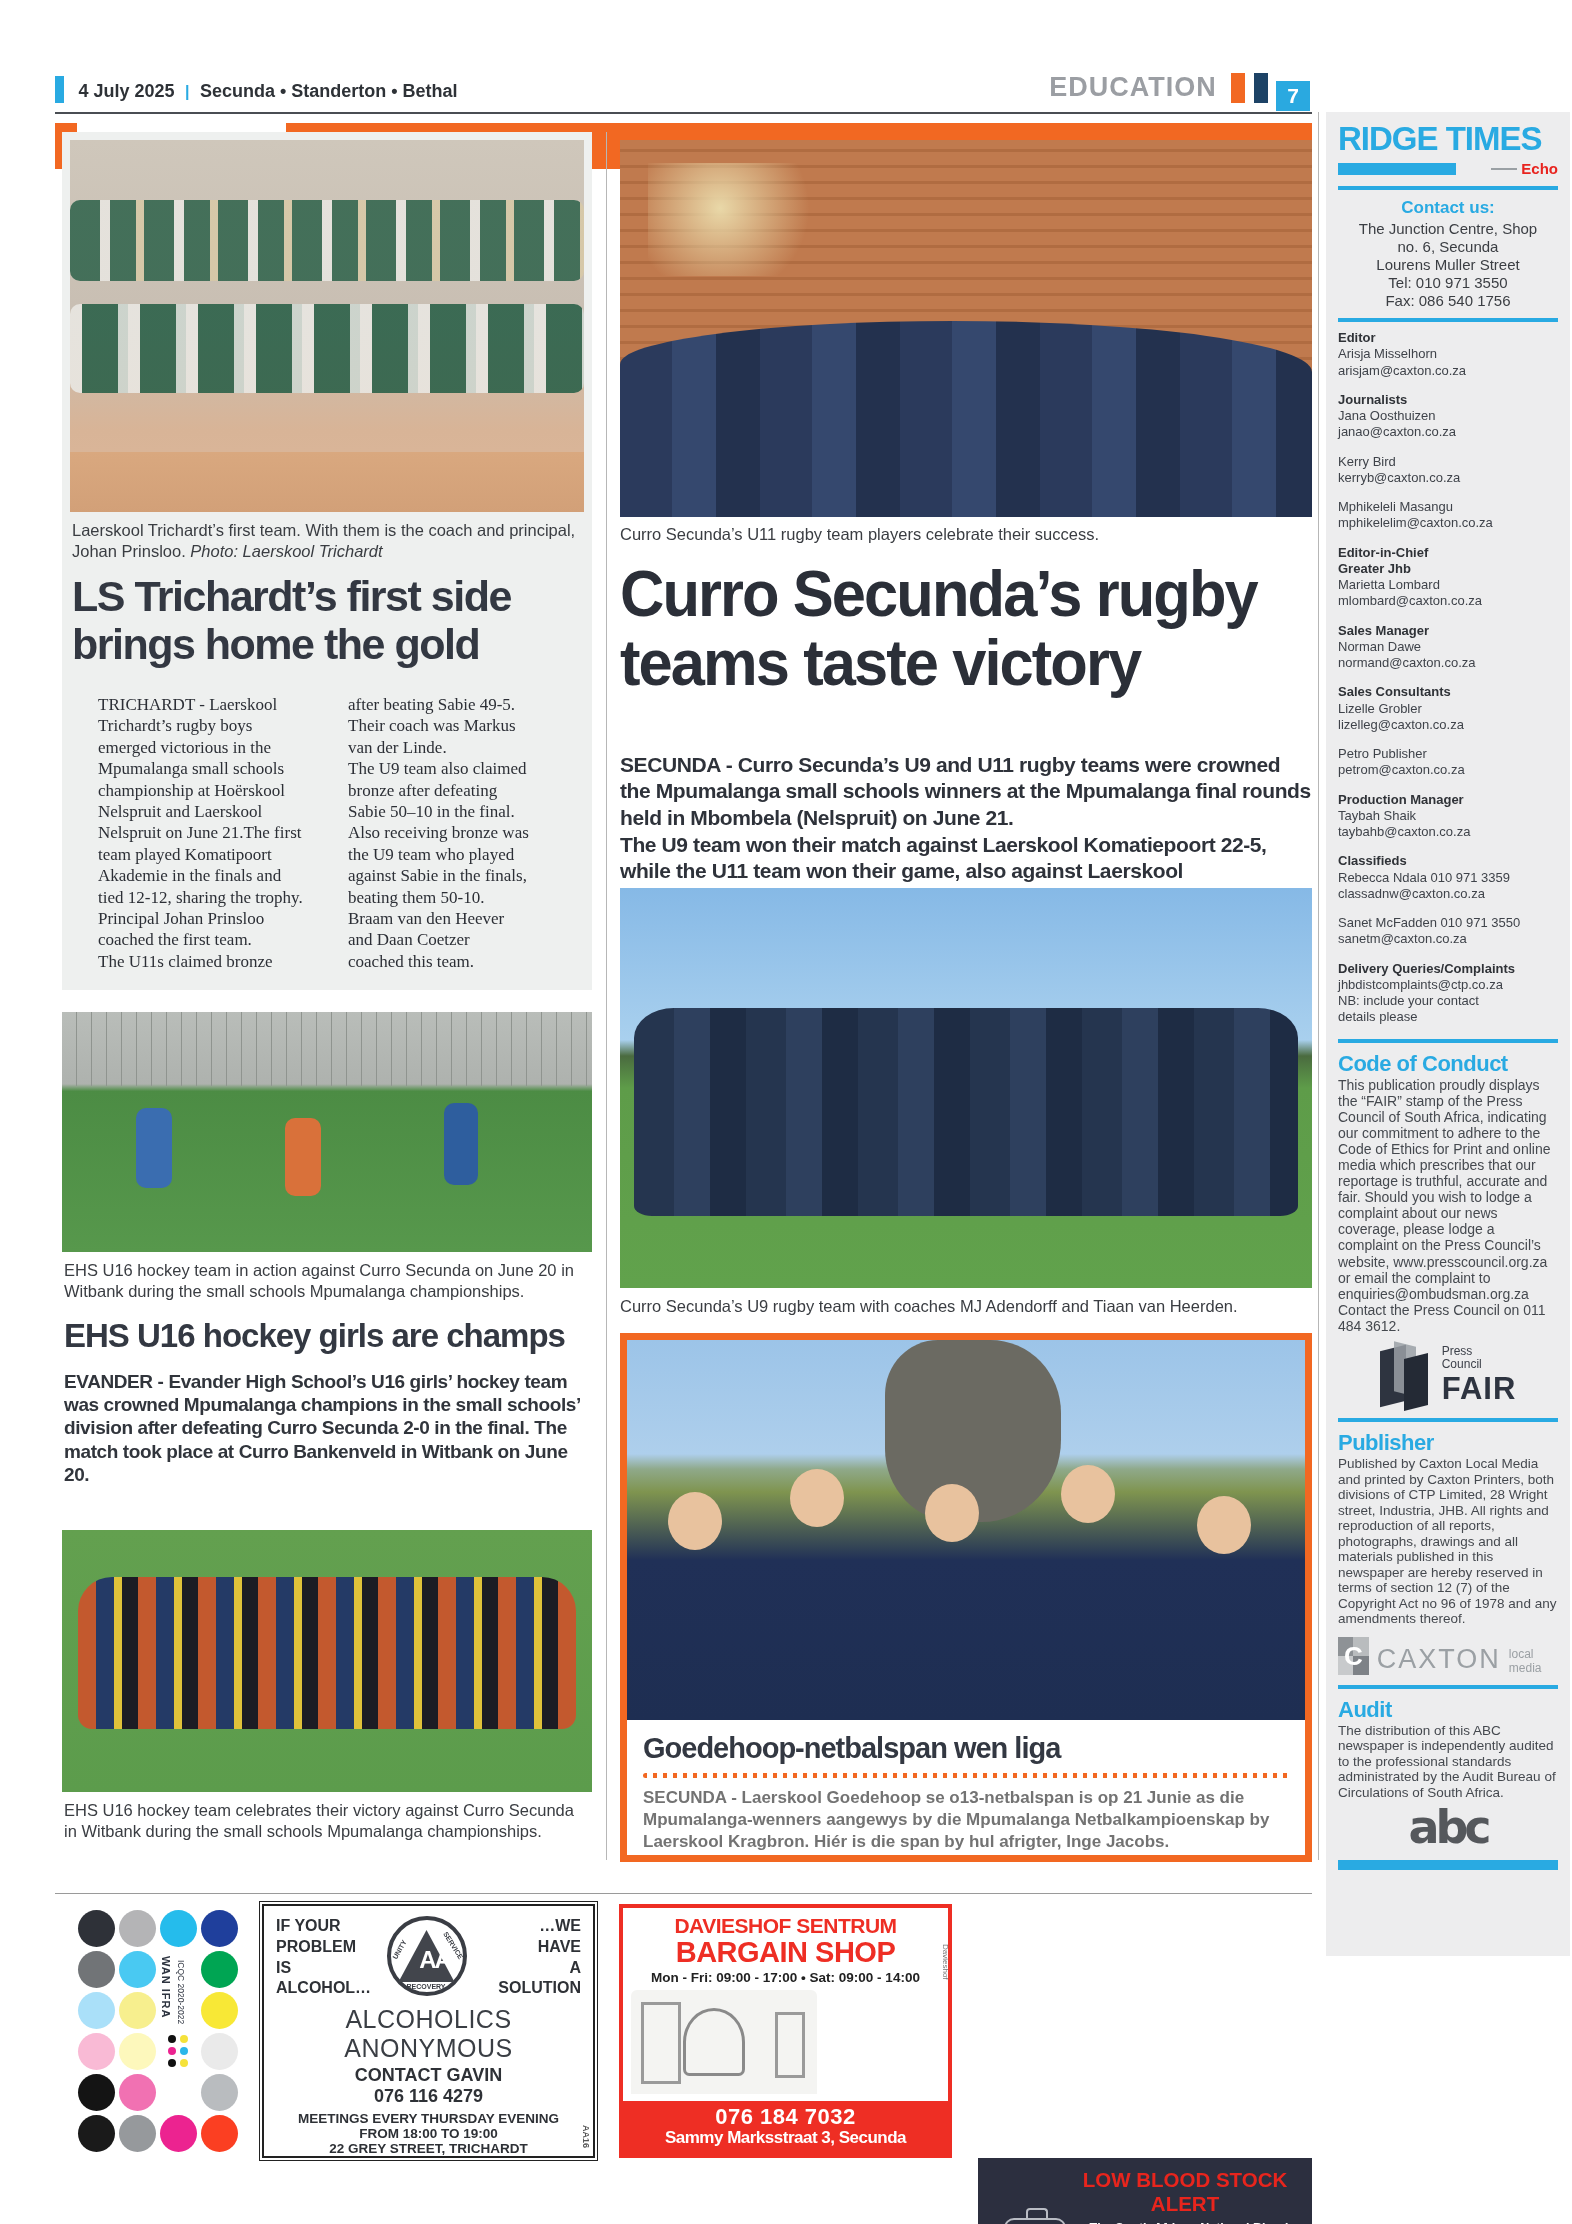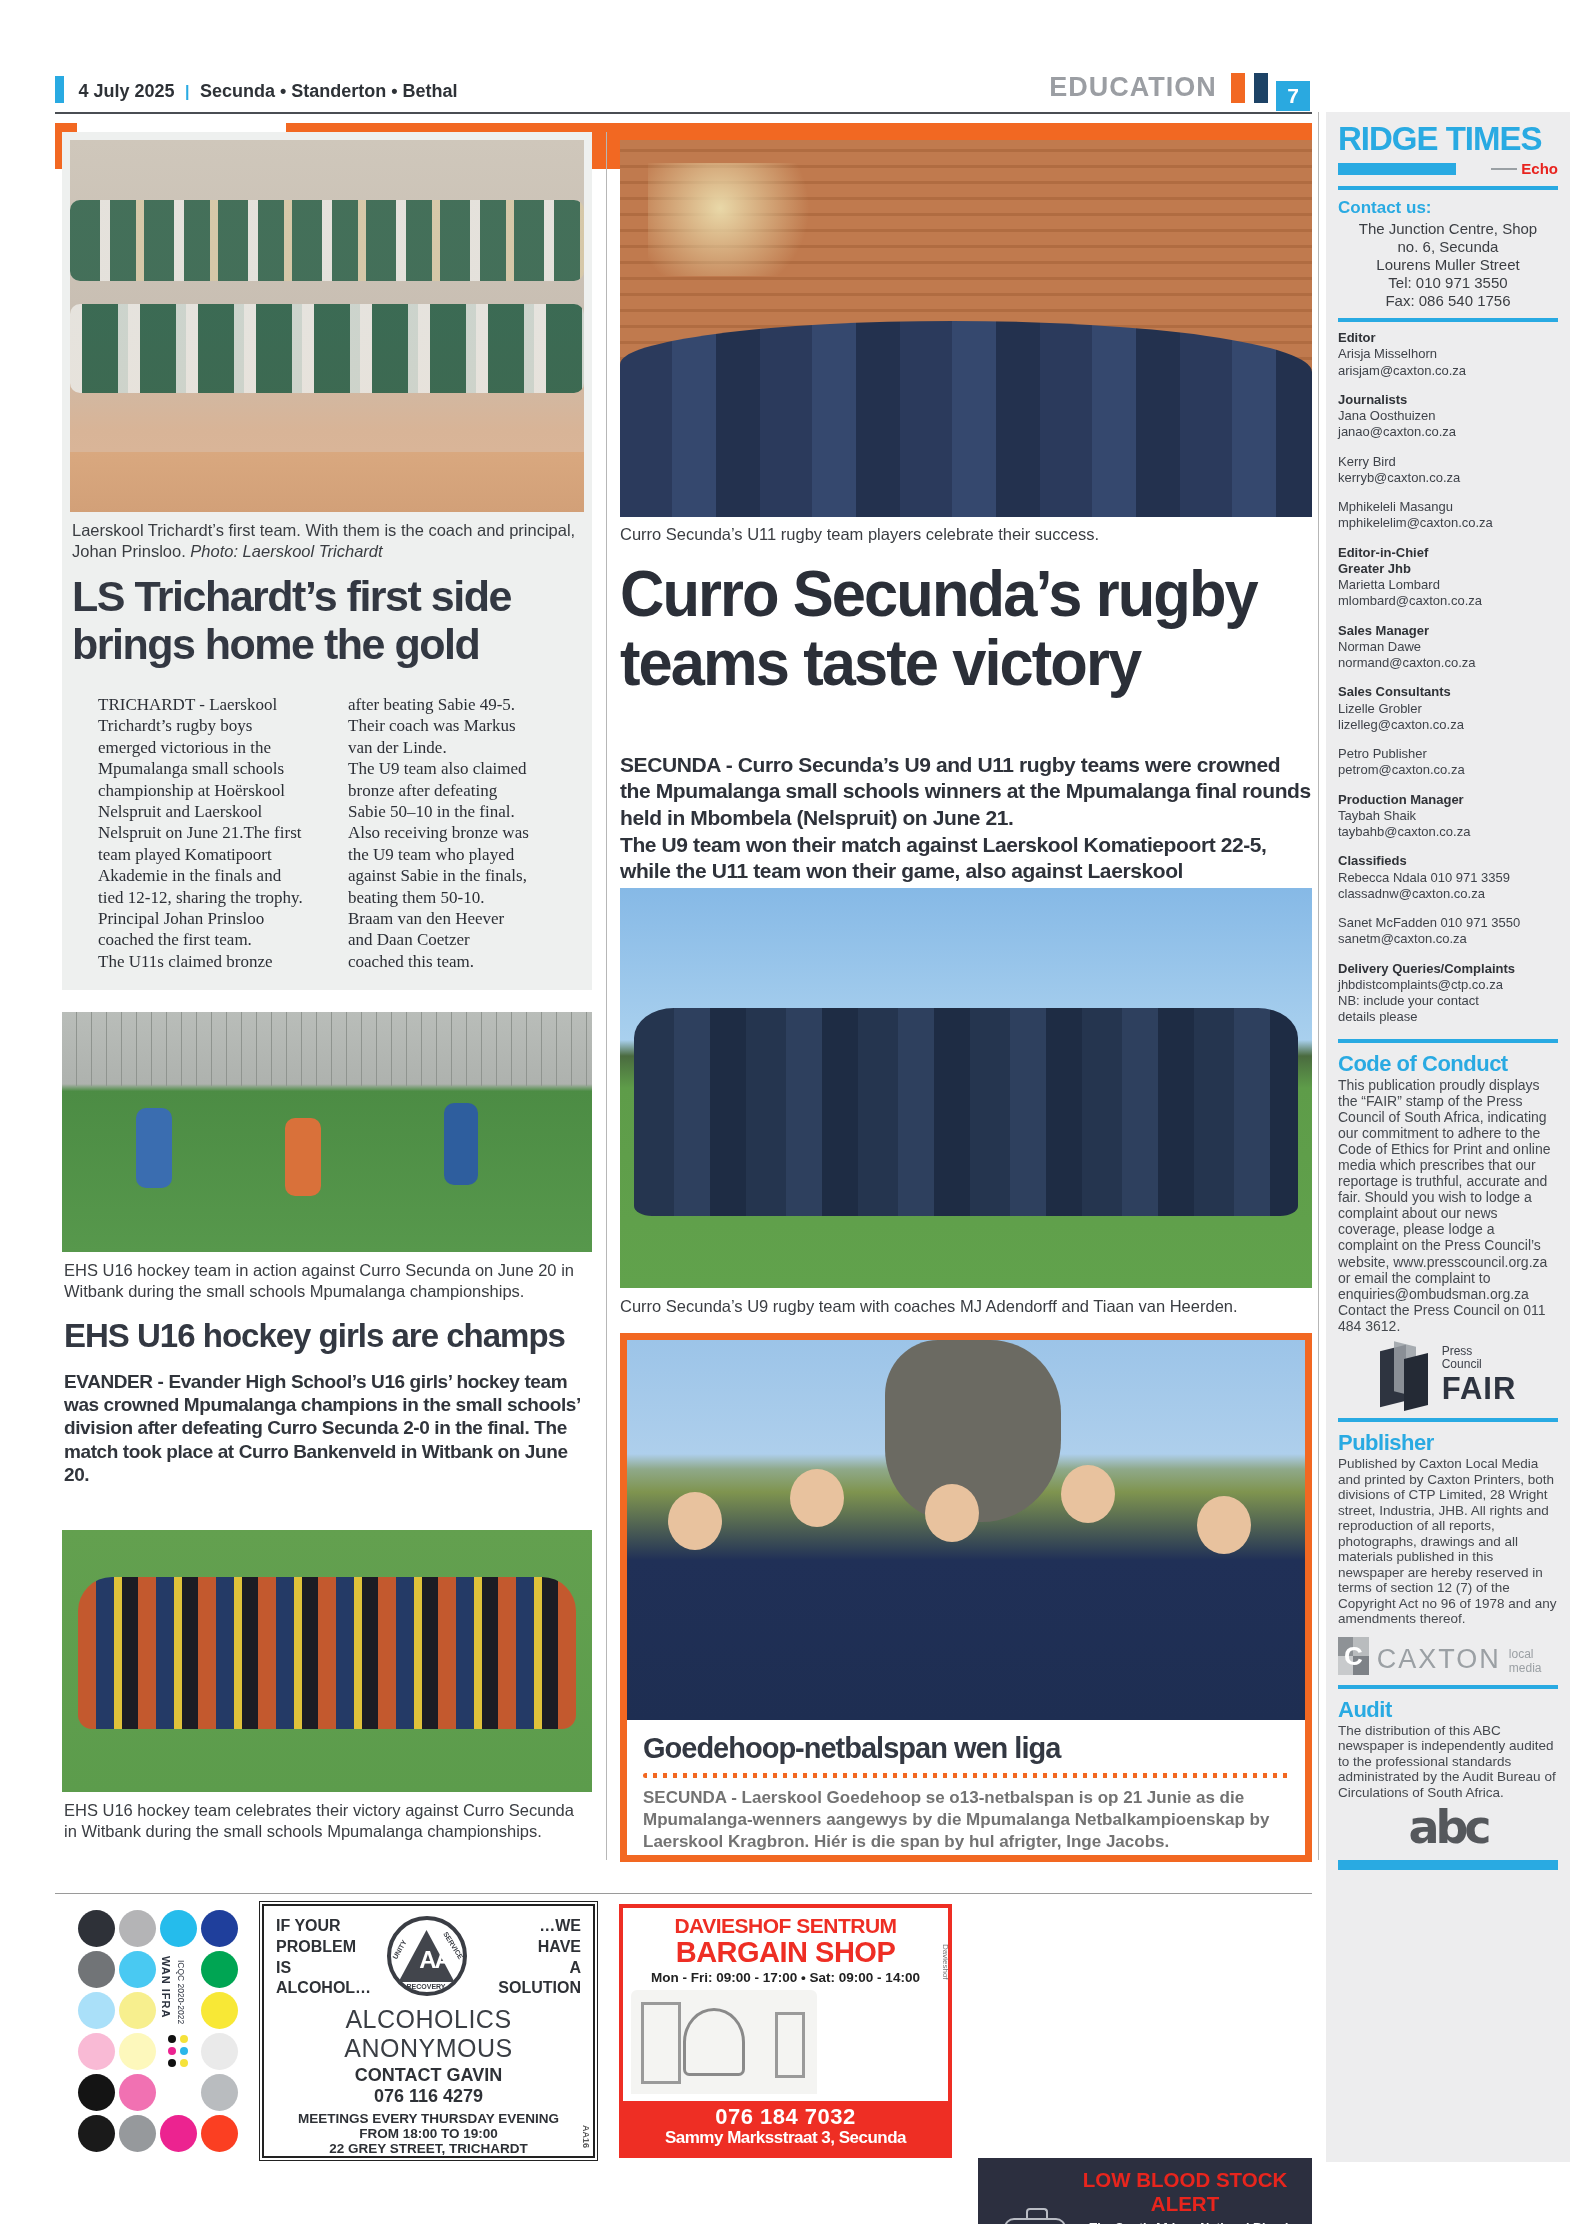--- a/index.html
+++ b/index.html
@@ -72,21 +72,21 @@
   .net-body { font-weight:700; font-size:17px; line-height:1.3; color:#737373; }
 
   
   .sidebar { background:#ededee; overflow:hidden; padding:8px 12px 0 12px; }
   .mast-title { font-size:33px; font-weight:800; color:#29aae2; letter-spacing:-1px; }
   .mast-row { display:flex; align-items:center; justify-content:space-between; margin-top:2px; }
   .mast-bar { width:118px; height:12px; background:#29aae2; }
   .echo-dashes { display:inline-block; width:26px; height:2px; background:#9aa0a4; margin-right:4px; vertical-align:4px; }
   .echo { color:#e8241f; font-weight:800; font-size:15px; }
   .cyan-rule { height:4px; background:#29aae2; margin:8px 0; }
-  .contact-h { color:#29aae2; font-weight:700; font-size:17px; }
+  .contact-h { color:#29aae2; font-weight:700; font-size:17px; text-align:center; }
   .contact-t { font-size:15px; text-align:center; line-height:1.2; color:#3b3e43; margin-top:2px; }
   .staff-block { margin-bottom:13px; }
   .staff-role { font-weight:700; font-size:13px; color:#2f3237; line-height:1.25; }
   .staff-line { font-size:13px; color:#3f434a; line-height:1.25; }
   .side-h { color:#29aae2; font-weight:700; font-size:22px; letter-spacing:-0.5px; }
   .side-t { font-size:13.5px; line-height:1.15; color:#45494f; }
   .fair-logo { display:flex; align-items:center; gap:10px; justify-content:center; margin:10px 0; }
   .fair-shapes { position:relative; width:52px; height:64px; }
   .fair-s1 { position:absolute; left:0; top:4px; width:26px; height:56px; background:#2e3440; transform:skewY(-14deg); }
   .fair-s2 { position:absolute; left:14px; top:0; width:22px; height:50px; background:#9aa0a6; transform:skewY(14deg); opacity:.85; }
@@ -250,21 +250,21 @@
         <div class="head" style="left:64%; top:33%;"></div>
       <div class="head" style="left:84%; top:41%;"></div>
     </div>
     <div style="padding:12px 16px 0 16px;">
       <div class="net-title">Goedehoop-netbalspan wen liga</div>
       <div class="dotline" style="margin:8px 0 9px 0;"></div>
       <div class="net-body">SECUNDA - Laerskool Goedehoop se o13-netbalspan is op 21 Junie as die Mpumalanga-wenners aangewys by die Mpumalanga Netbalkampioenskap by Laerskool Kragbron. Hiér is die span by hul afrigter, Inge Jacobs.</div>
     </div>
   </div>
 
-  <div class="abs sidebar" style="left:1326px; top:112px; width:244px; height:2050px;">
+  <div class="abs sidebar" style="left:1326px; top:112px; width:244px; height:1844px;">
     <div>
       <div class="mast-title">RIDGE TIMES</div>
       <div class="mast-row">
         <span class="mast-bar"></span>
         <span><span class="echo-dashes"></span><span class="echo">Echo</span></span>
       </div>
     </div>
     <div class="cyan-rule"></div>
     <div class="contact-h">Contact us:</div>
     <div class="contact-t prel">The Junction Centre, Shop

